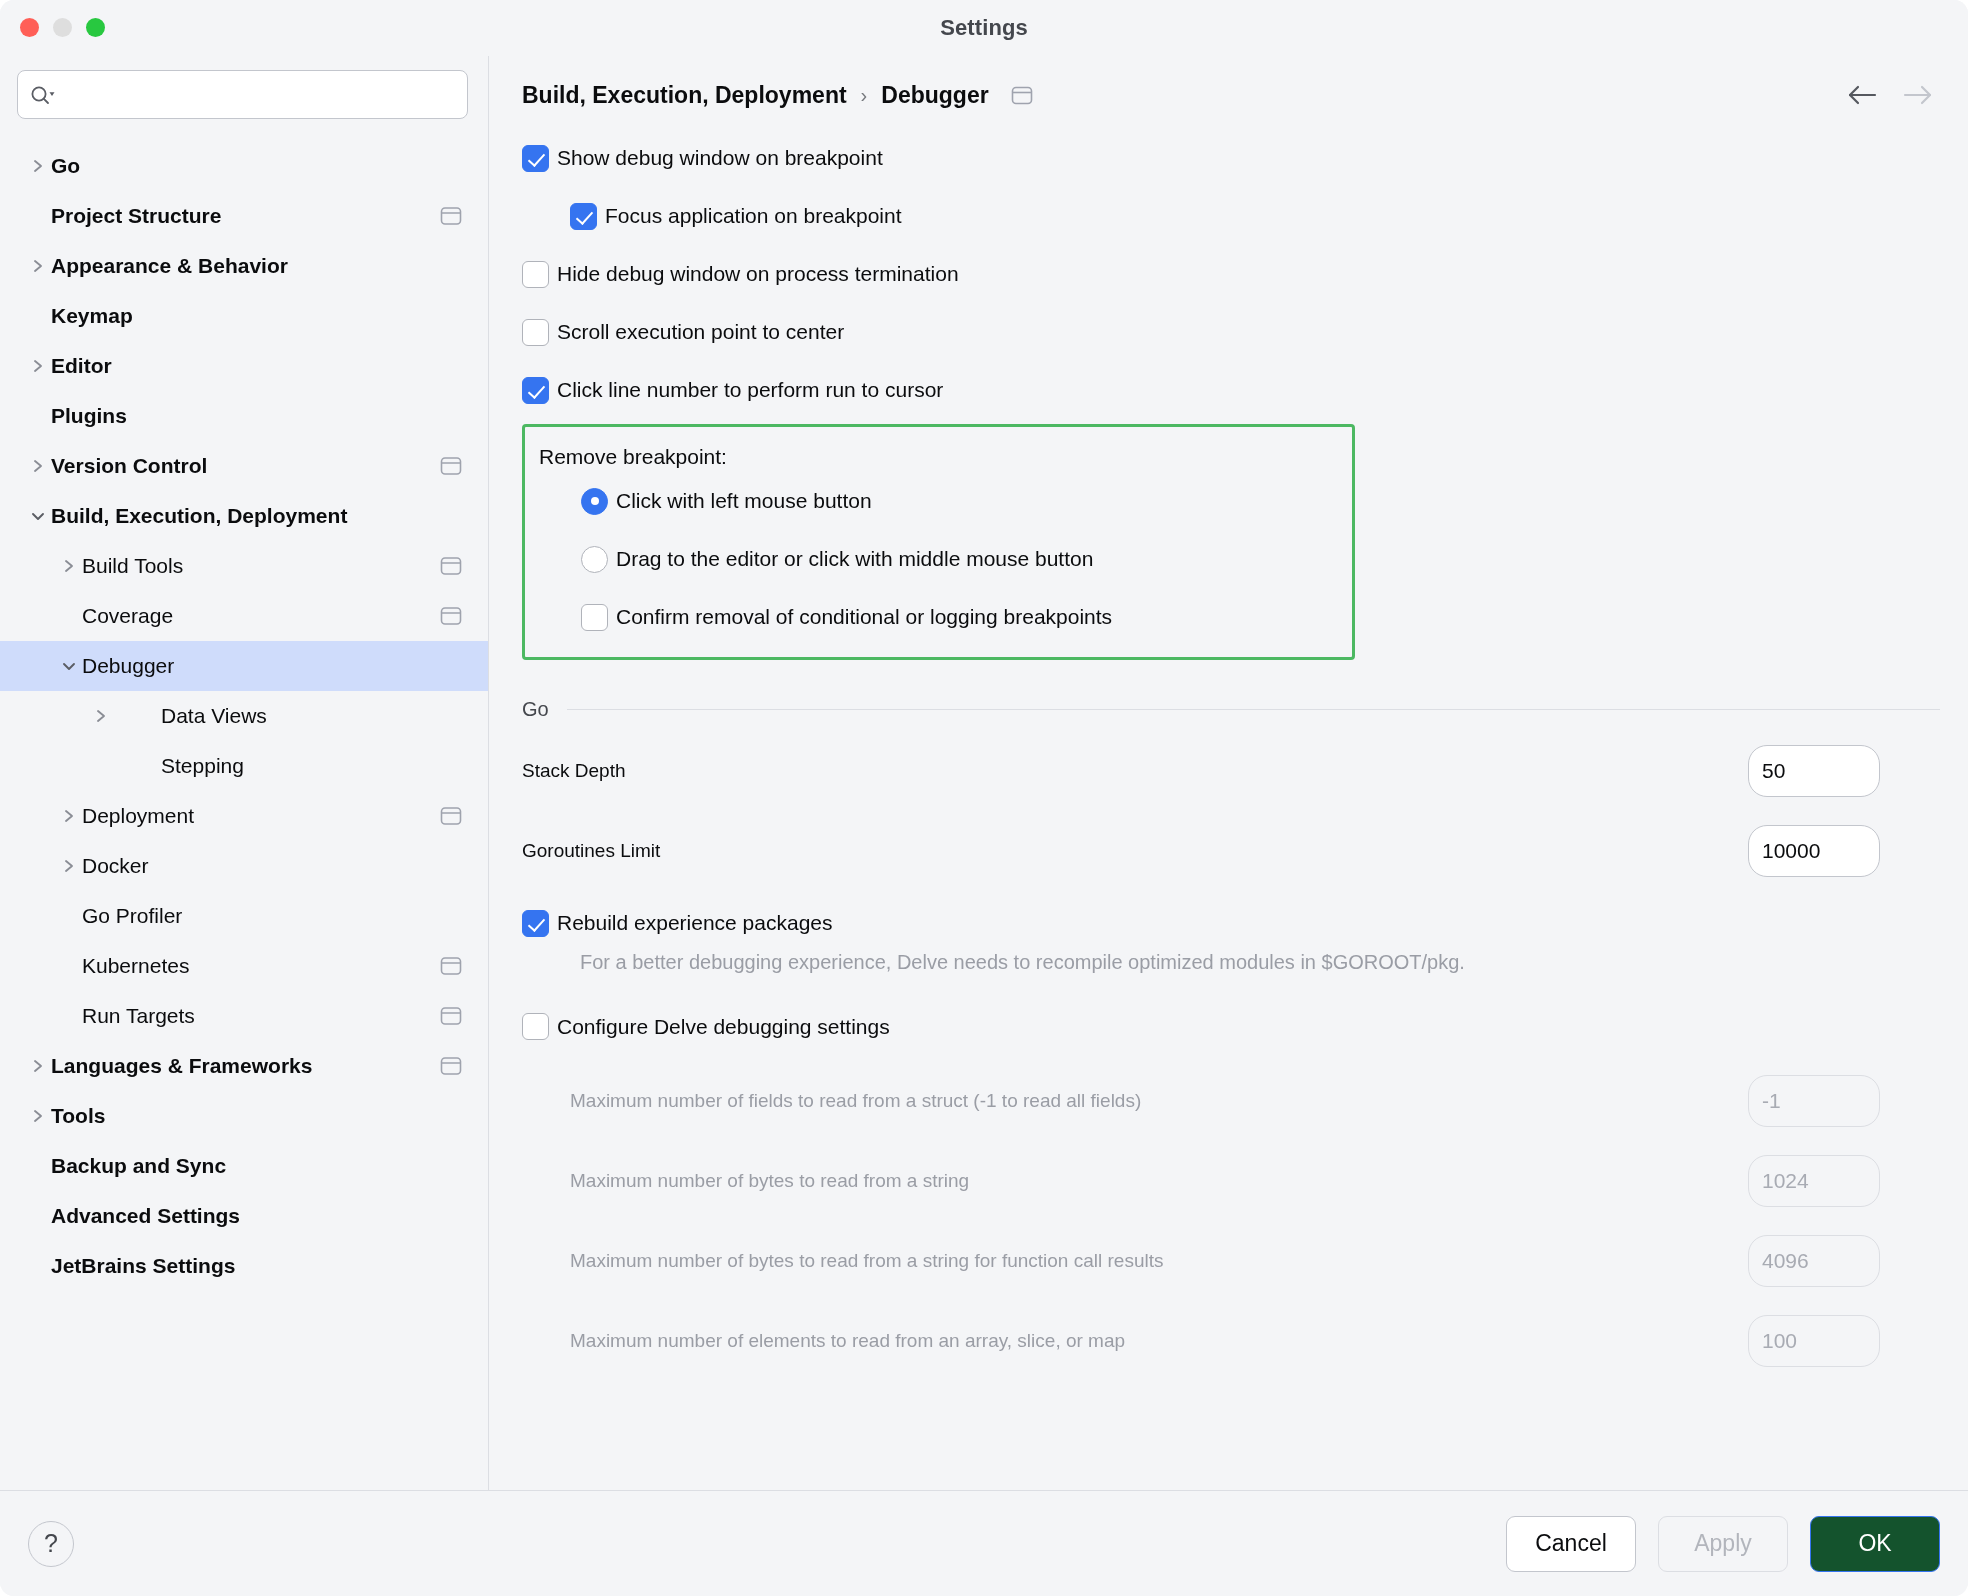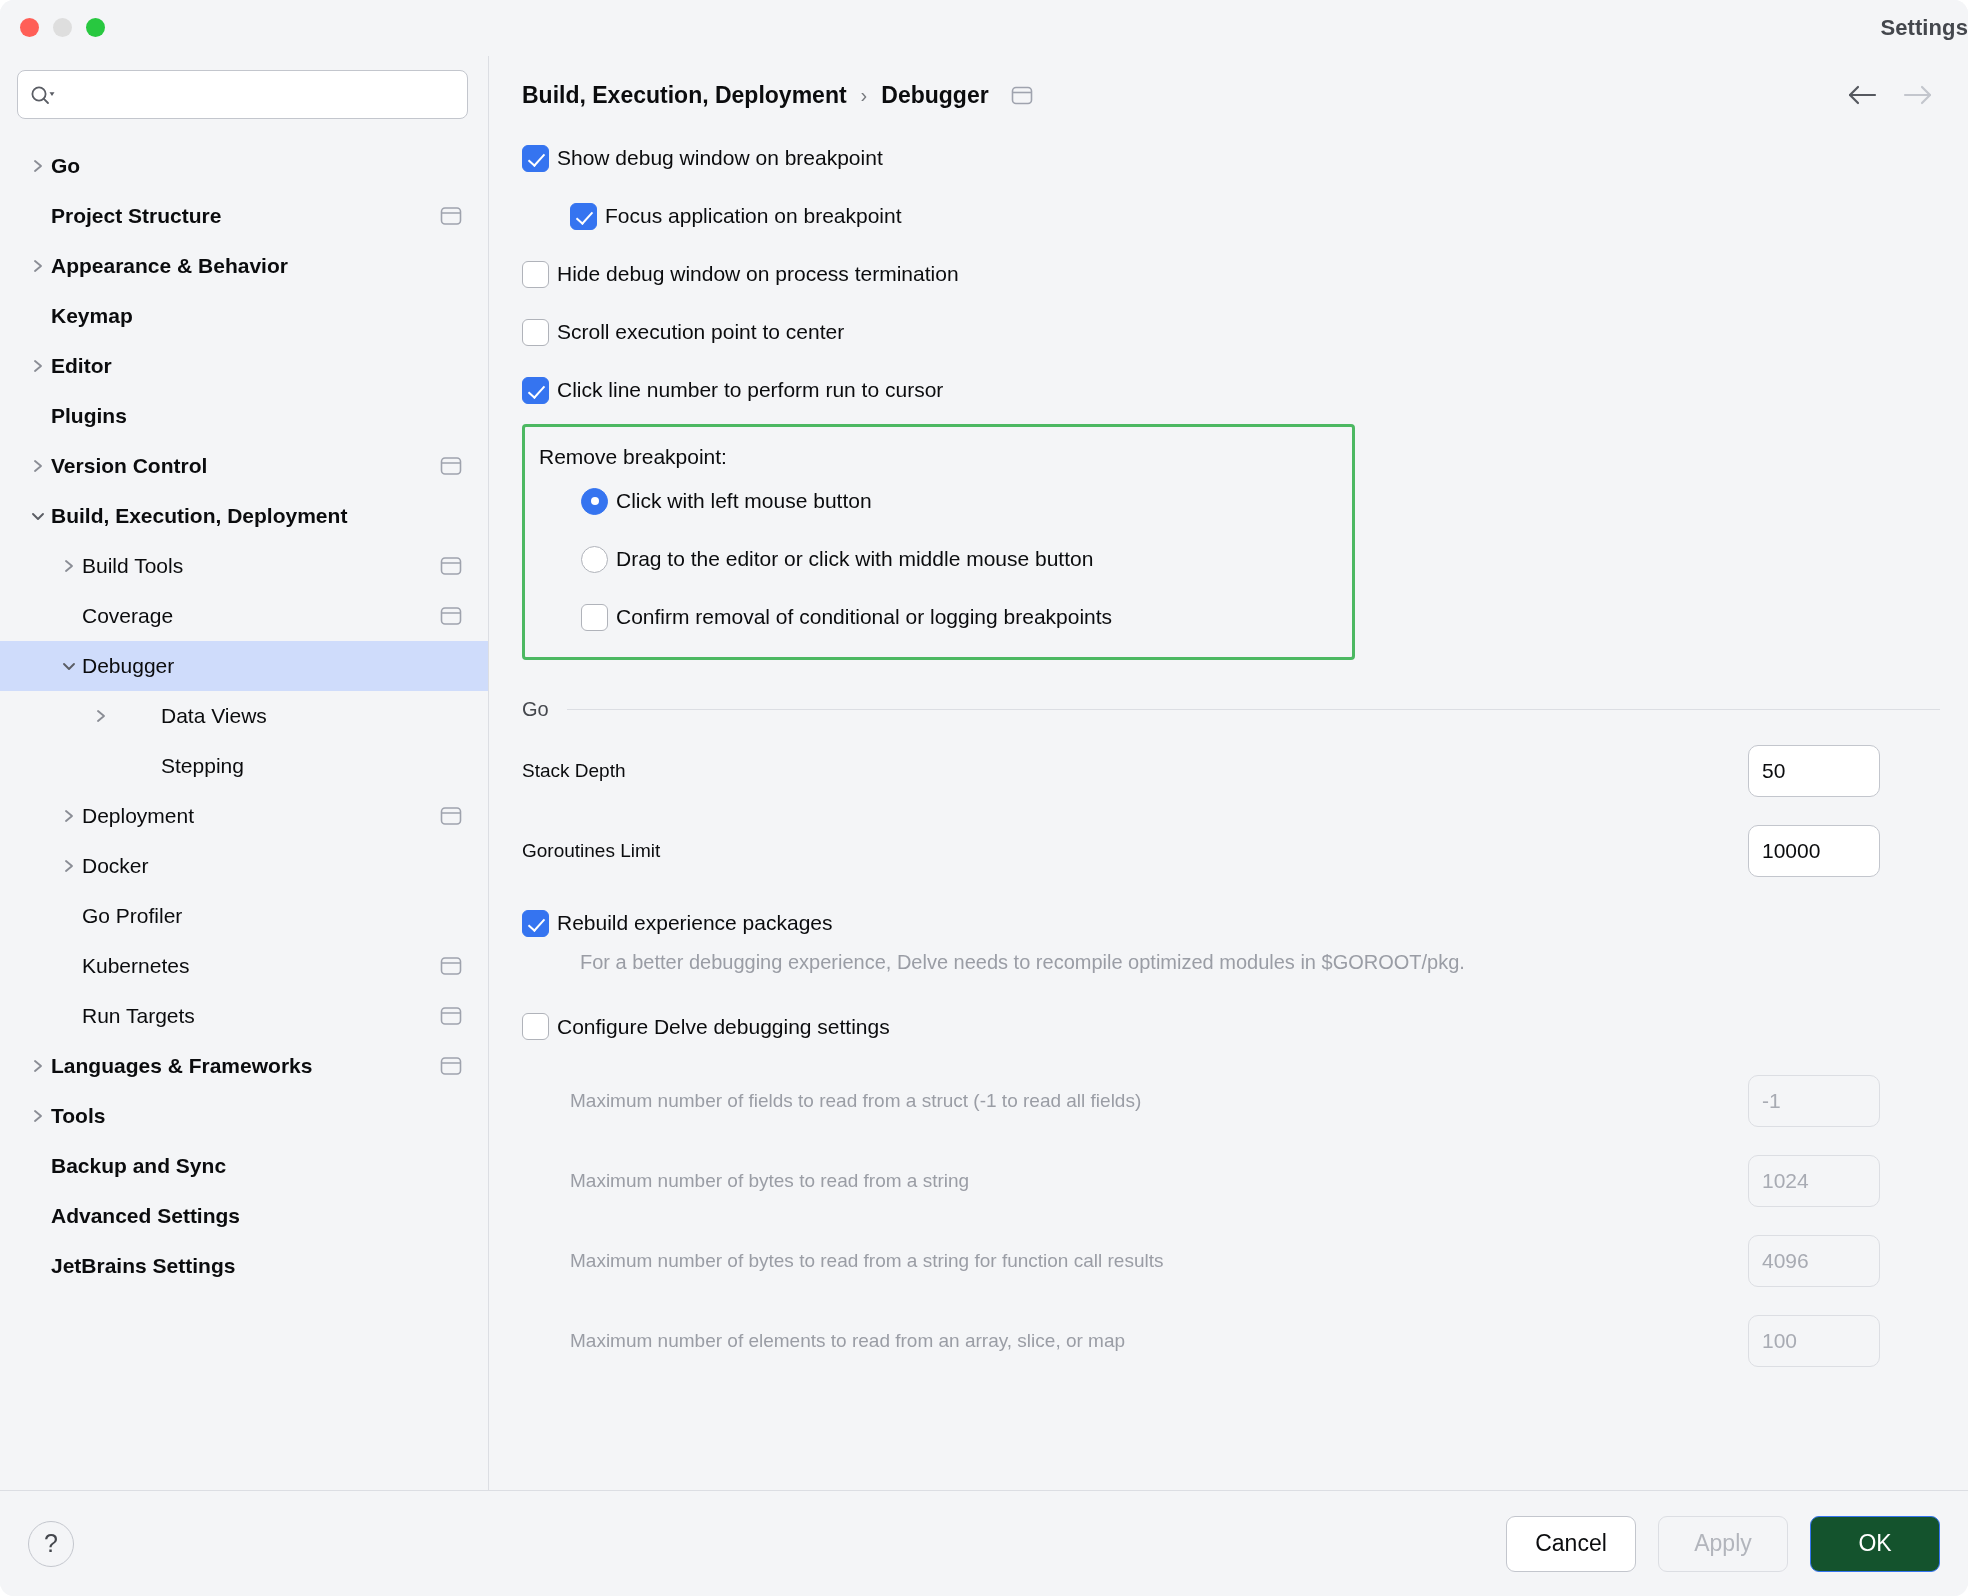--- a/index.html
+++ b/index.html
@@ -33,21 +33,21 @@
     position: absolute;
     left: 20px; top: 18px;
     display: flex; gap: 14px;
   }
   .dot { width: 19px; height: 19px; border-radius: 50%; }
   .dot.red { background: #ff5f57; }
   .dot.yellow { background: #dedede; }
   .dot.green { background: #28c840; }
   .win-title {
     width: 100%;
-    text-align: right;
+    text-align: center;
     font-size: 22px;
     font-weight: bold;
     color: #44474d;
     letter-spacing: .1px;
   }
 
   
   .body {
     flex: 1 1 auto;
     display: flex;
@@ -254,21 +254,21 @@
     color: #0b0c0e;
     white-space: nowrap;
   }
   .field-label.dis { color: #9a9da5; }
   .field-grow { flex: 1 1 auto; }
   .tf {
     width: 132px;
     height: 52px;
     background: #ffffff;
     border: 1px solid #c3c6cd;
-    border-radius: 10px;
+    border-radius: 19px;
     display: flex;
     align-items: center;
     padding: 0 13px;
     font-size: 21px;
     color: #0b0c0e;
     margin-left: 28px;
   }
   .tf.dis {
     background: #f4f5f7;
     border-color: #dcdee3;

